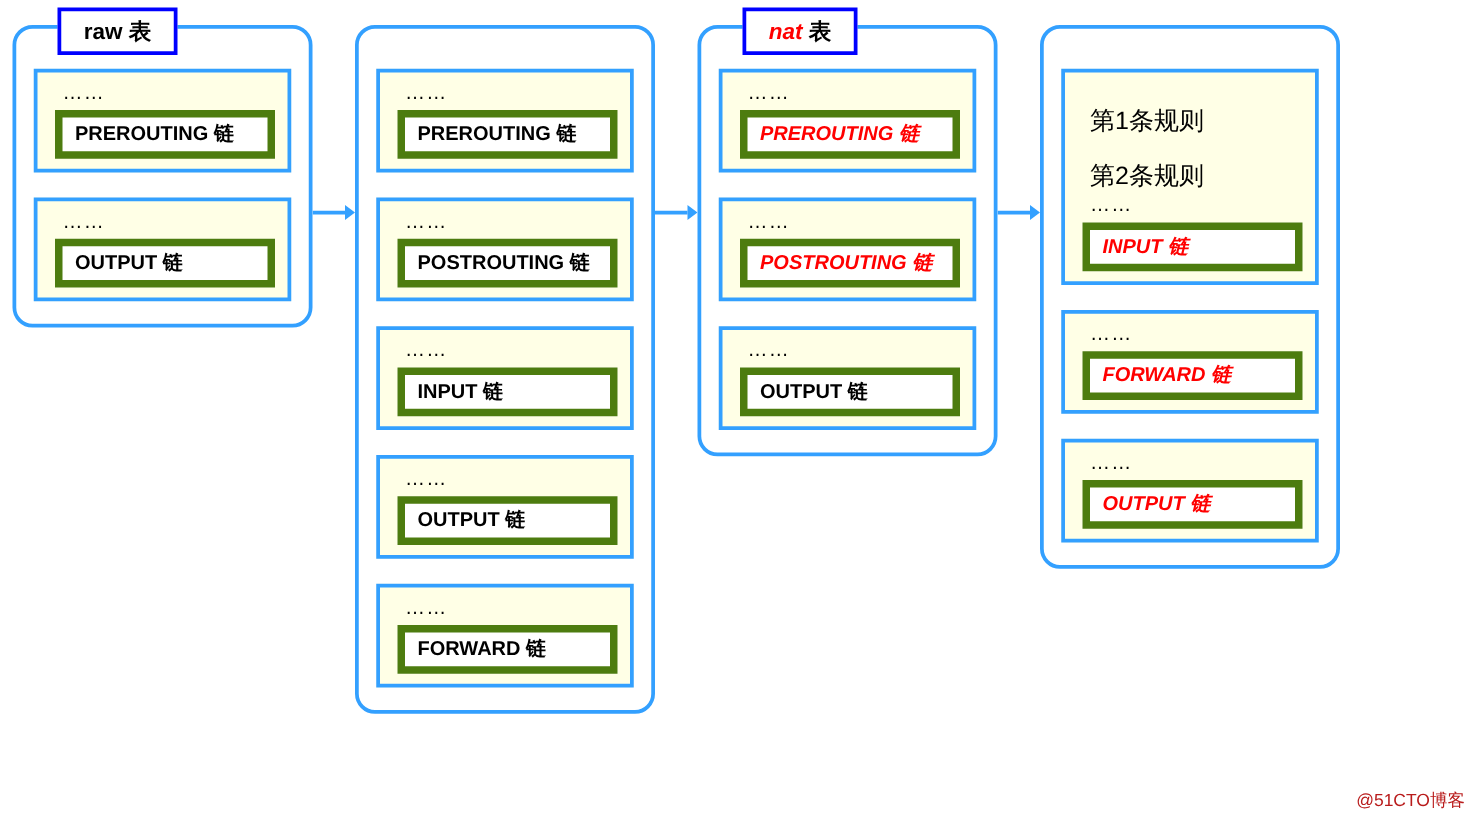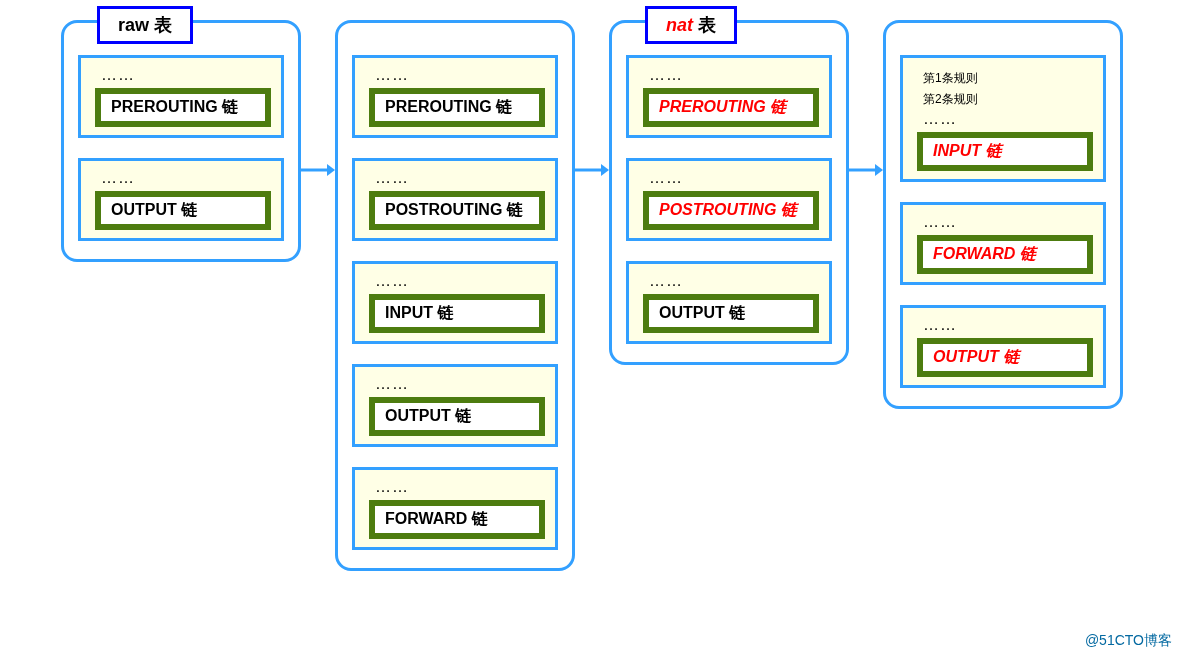--- a/index.html
+++ b/index.html
@@ -9,21 +9,20 @@
     font-family: "Microsoft YaHei", Arial, sans-serif;
     background: #fff;
     width: 1184px;
     height: 660px;
     position: relative;
   }
   .row {
     display: flex;
     align-items: flex-start;
     gap: 0;
-    justify-content: center;
   }
   .table-group {
     position: relative;
   }
   .table-title {
     position: absolute;
     top: -14px;
     left: 36px;
     background: #fff;
     border: 3px solid #0000ff;
@@ -43,21 +42,21 @@
   }
   .chain-box {
     border: 3px solid #33a0ff;
     background: #ffffe6;
     padding: 8px 10px 8px 14px;
     margin-bottom: 20px;
     font-size: 16px;
   }
   .chain-box:last-child { margin-bottom: 0; }
   .dots { margin: 0 0 4px 6px; letter-spacing:1px; }
-  .rule-line { margin: 4px 0 2px 6px; font-size:12px; }
+  .rule-line { margin: 17px 0 2px 6px; font-size:20px; }
   .chain-name {
     border: 6px solid #4d7c0f;
     background: #fff;
     padding: 3px 10px;
     font-weight: bold;
     font-size: 16px;
     display: block;
   }
   .red { color: #ff0000; font-style: italic; }
   .arrow {
@@ -65,21 +64,21 @@
     align-items:center;
     justify-content:center;
     width: 34px;
     padding-top: 140px;
   }
   .arrow svg { display:block; }
   .watermark {
     position:absolute;
     right:12px;
     bottom:10px;
-    color:#0369a1;
+    color:#b91c1c;
     font-size:14px;
   }
 </style>
 </head>
 <body>
 
 <div class="row">
 
   <div class="table-group">
     <div class="table-title">

